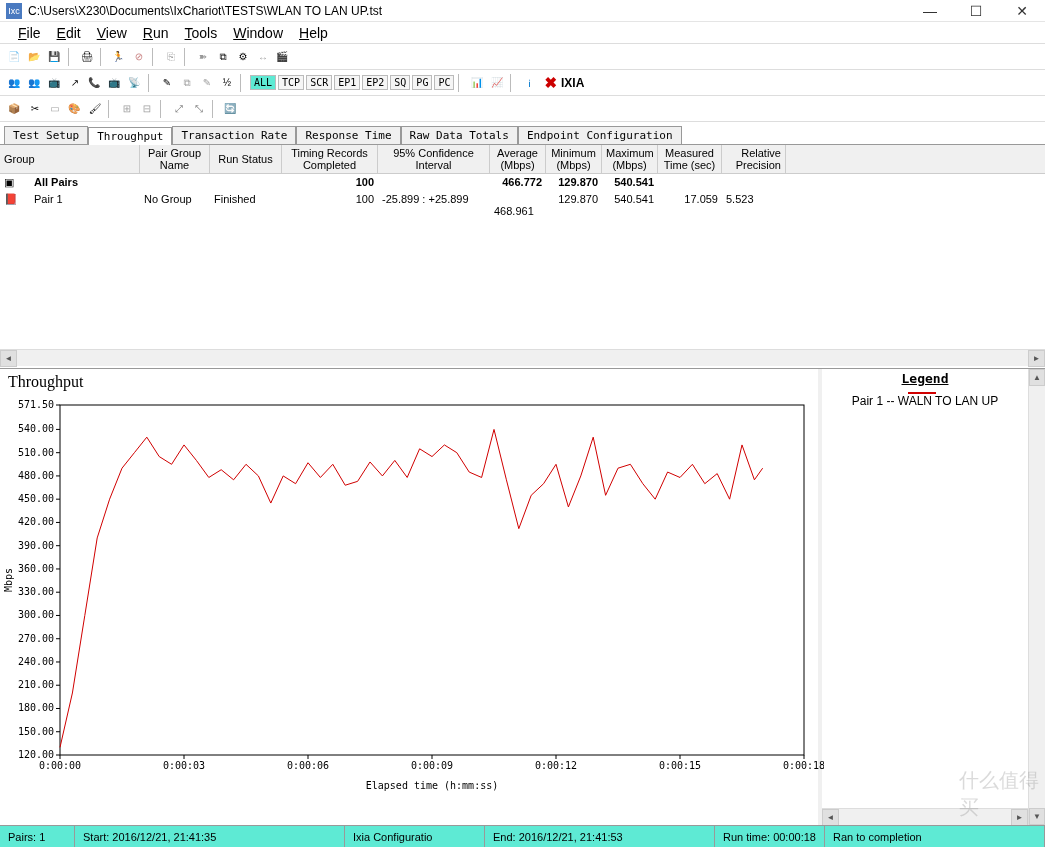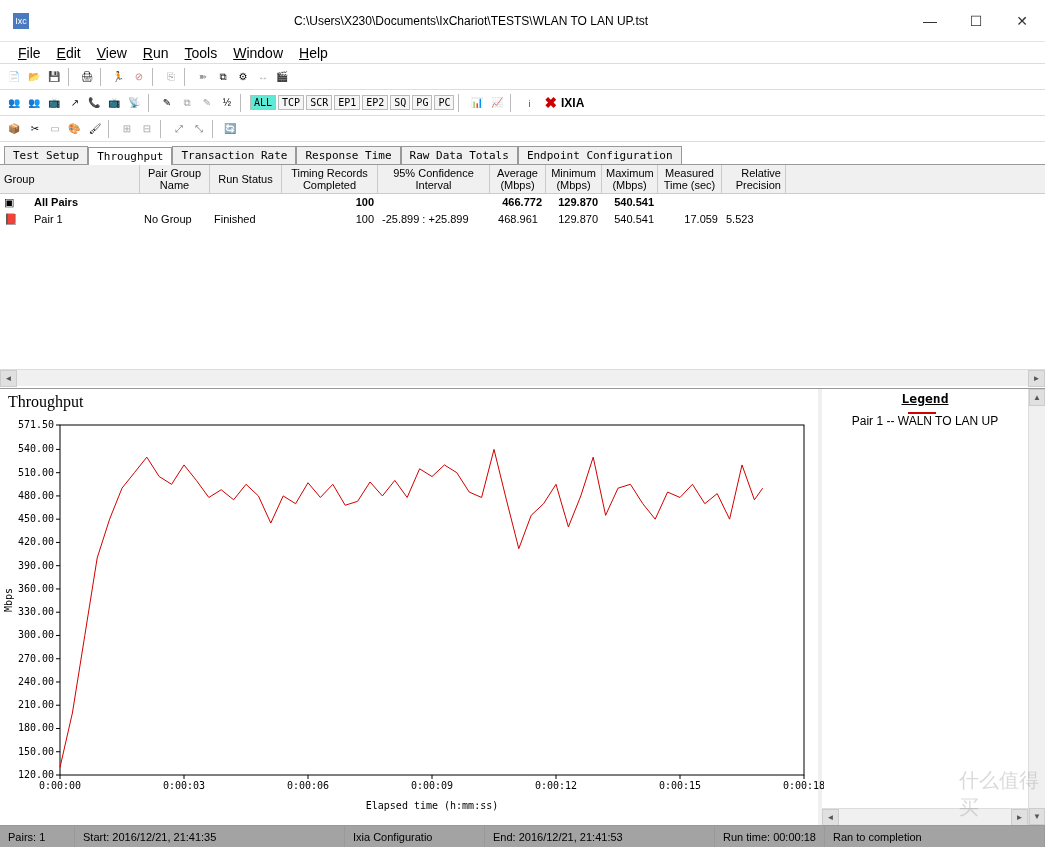--- a/index.html
+++ b/index.html
@@ -1,17 +1,17 @@
 <!DOCTYPE html>
 <html><head>
 <meta charset="utf-8">
 <style>
 * { box-sizing: border-box; margin: 0; padding: 0; font-family: "Microsoft YaHei", Tahoma, sans-serif; }
 body { width: 1045px; height: 847px; background: #fff; display: flex; flex-direction: column; overflow: hidden; font-size: 12px; color: #000; position: relative; }
-.titlebar { height: 42px; background: #fff; display: flex; align-items: center; padding-left: 13px; border-bottom: 1px solid #e5e5e5; text-align: center; }
+.titlebar { height: 22px; background: #fff; display: flex; align-items: center; padding-left: 6px; border-bottom: 1px solid #e5e5e5; }
 .titlebar .icon { width: 16px; height: 16px; background: #4a7ac0; color: #fff; font-size: 9px; display: flex; align-items: center; justify-content: center; margin-right: 6px; }
 .titlebar .title { flex: 1; font-size: 12px; color: #000; }
 .winbtns { display: flex; }
 .winbtn { width: 46px; height: 30px; display: flex; align-items: center; justify-content: center; font-size: 14px; color: #333; cursor: default; }
 .menubar { height: 22px; display: flex; align-items: center; padding: 0 6px 0 10px; border-bottom: 1px solid #ddd; }
 .menuitem { padding: 2px 8px; font-size: 14px; cursor: default; }
 .menuitem u { text-decoration: underline; }
 .toolbar { height: 26px; display: flex; align-items: center; padding: 2px 6px; border-bottom: 1px solid #ddd; gap: 2px; }
 .tbtn { width: 18px; height: 18px; border: 1px solid transparent; display: inline-flex; align-items: center; justify-content: center; font-size: 10px; cursor: default; }
 .tsep { width: 6px; height: 18px; border-left: 1px solid #bbb; margin: 0 2px; }
@@ -31,21 +31,21 @@
 .bold { font-weight: bold; }
 .scrollh { height: 17px; background: #f0f0f0; border-top: 1px solid #ddd; display: flex; }
 .scrollh-btn { width: 17px; height: 17px; background: #e0e0e0; border: 1px solid #ccc; display: flex; align-items: center; justify-content: center; font-size: 8px; color: #555;}
 .scrollh-track { flex: 1; }
 .splitpane { flex: 1; display: flex; border-top: 1px solid #999; margin-top:2px; overflow:hidden;}
 .chartpane { flex: 1; position: relative; border-right: 4px solid #f0f0f0; }
 .legendpane { width: 206px; background: #fff; display:flex; flex-direction:column;}
 .legendtitle { font-weight: bold; text-align: center; font-size: 13px; font-family: monospace; padding: 2px; text-decoration:underline;}
 .legenditem { padding: 4px 6px; font-size: 12px; font-family: monospace; display: flex; align-items: center; flex-direction: column; }
 .legendline { width: 28px; height: 2px; background: #d00; margin-right: 6px; display:inline-block;}
-.statusbar { height: 22px; border-top: 1px solid #999; display: flex; font-size: 11px; background: #a3a3a3; }
+.statusbar { height: 22px; border-top: 1px solid #999; display: flex; font-size: 11px; background: #5eead4; }
 .statuscell { border-right: 1px solid #999; padding: 3px 8px; display: flex; align-items: center; }
 .chart-title { font-size: 16px; font-family: "Times New Roman", serif; padding: 4px 8px; }
 svg.chart { position: absolute; top: 26px; left: 0; }
 .axis-text { font-family: monospace; font-size: 10px; }
 .scrollv { width: 17px; background: #f0f0f0; border-left: 1px solid #ddd; display:flex; flex-direction:column;}
 .scrollv-btn { height: 17px; background: #e0e0e0; border: 1px solid #ccc; display: flex; align-items: center; justify-content: center; font-size: 8px; color: #555;}
 .watermark { position:absolute; right:6px; bottom:28px; width:80px; height:50px; opacity:0.3; color:#888; font-size:20px; display:flex; align-items:center; justify-content:flex-end; pointer-events:none;}
 </style>
 </head>
 <body>
@@ -174,21 +174,21 @@
         <div class="gcell bold" style="width: 64px; text-align: right;"></div>
         <div class="gcell bold" style="width: 64px; text-align: right;"></div>
       </div>
       <div class="grow">
         <div class="gcell" style="width: 30px;">📕</div>
         <div class="gcell" style="width: 110px; text-align: left;">      Pair 1</div>
         <div class="gcell" style="width: 70px; text-align: left;">No Group</div>
         <div class="gcell" style="width: 72px; text-align: left;">Finished</div>
         <div class="gcell" style="width: 96px; text-align: right;">100</div>
         <div class="gcell" style="width: 112px; ">-25.899 : +25.899</div>
-        <div class="gcell" style="width: 56px; text-align: center;">468.961</div>
+        <div class="gcell" style="width: 56px; text-align: left; margin-top: 12px;">468.961</div>
         <div class="gcell" style="width: 56px; text-align: right;">129.870</div>
         <div class="gcell" style="width: 56px; text-align: right;">540.541</div>
         <div class="gcell" style="width: 64px; text-align: right;">17.059</div>
         <div class="gcell" style="width: 64px; text-align: left;">5.523</div>
       </div>
     </div>
   <div class="scrollh">
     <div class="scrollh-btn">◄</div>
     <div class="scrollh-track"></div>
     <div class="scrollh-btn">►</div>

